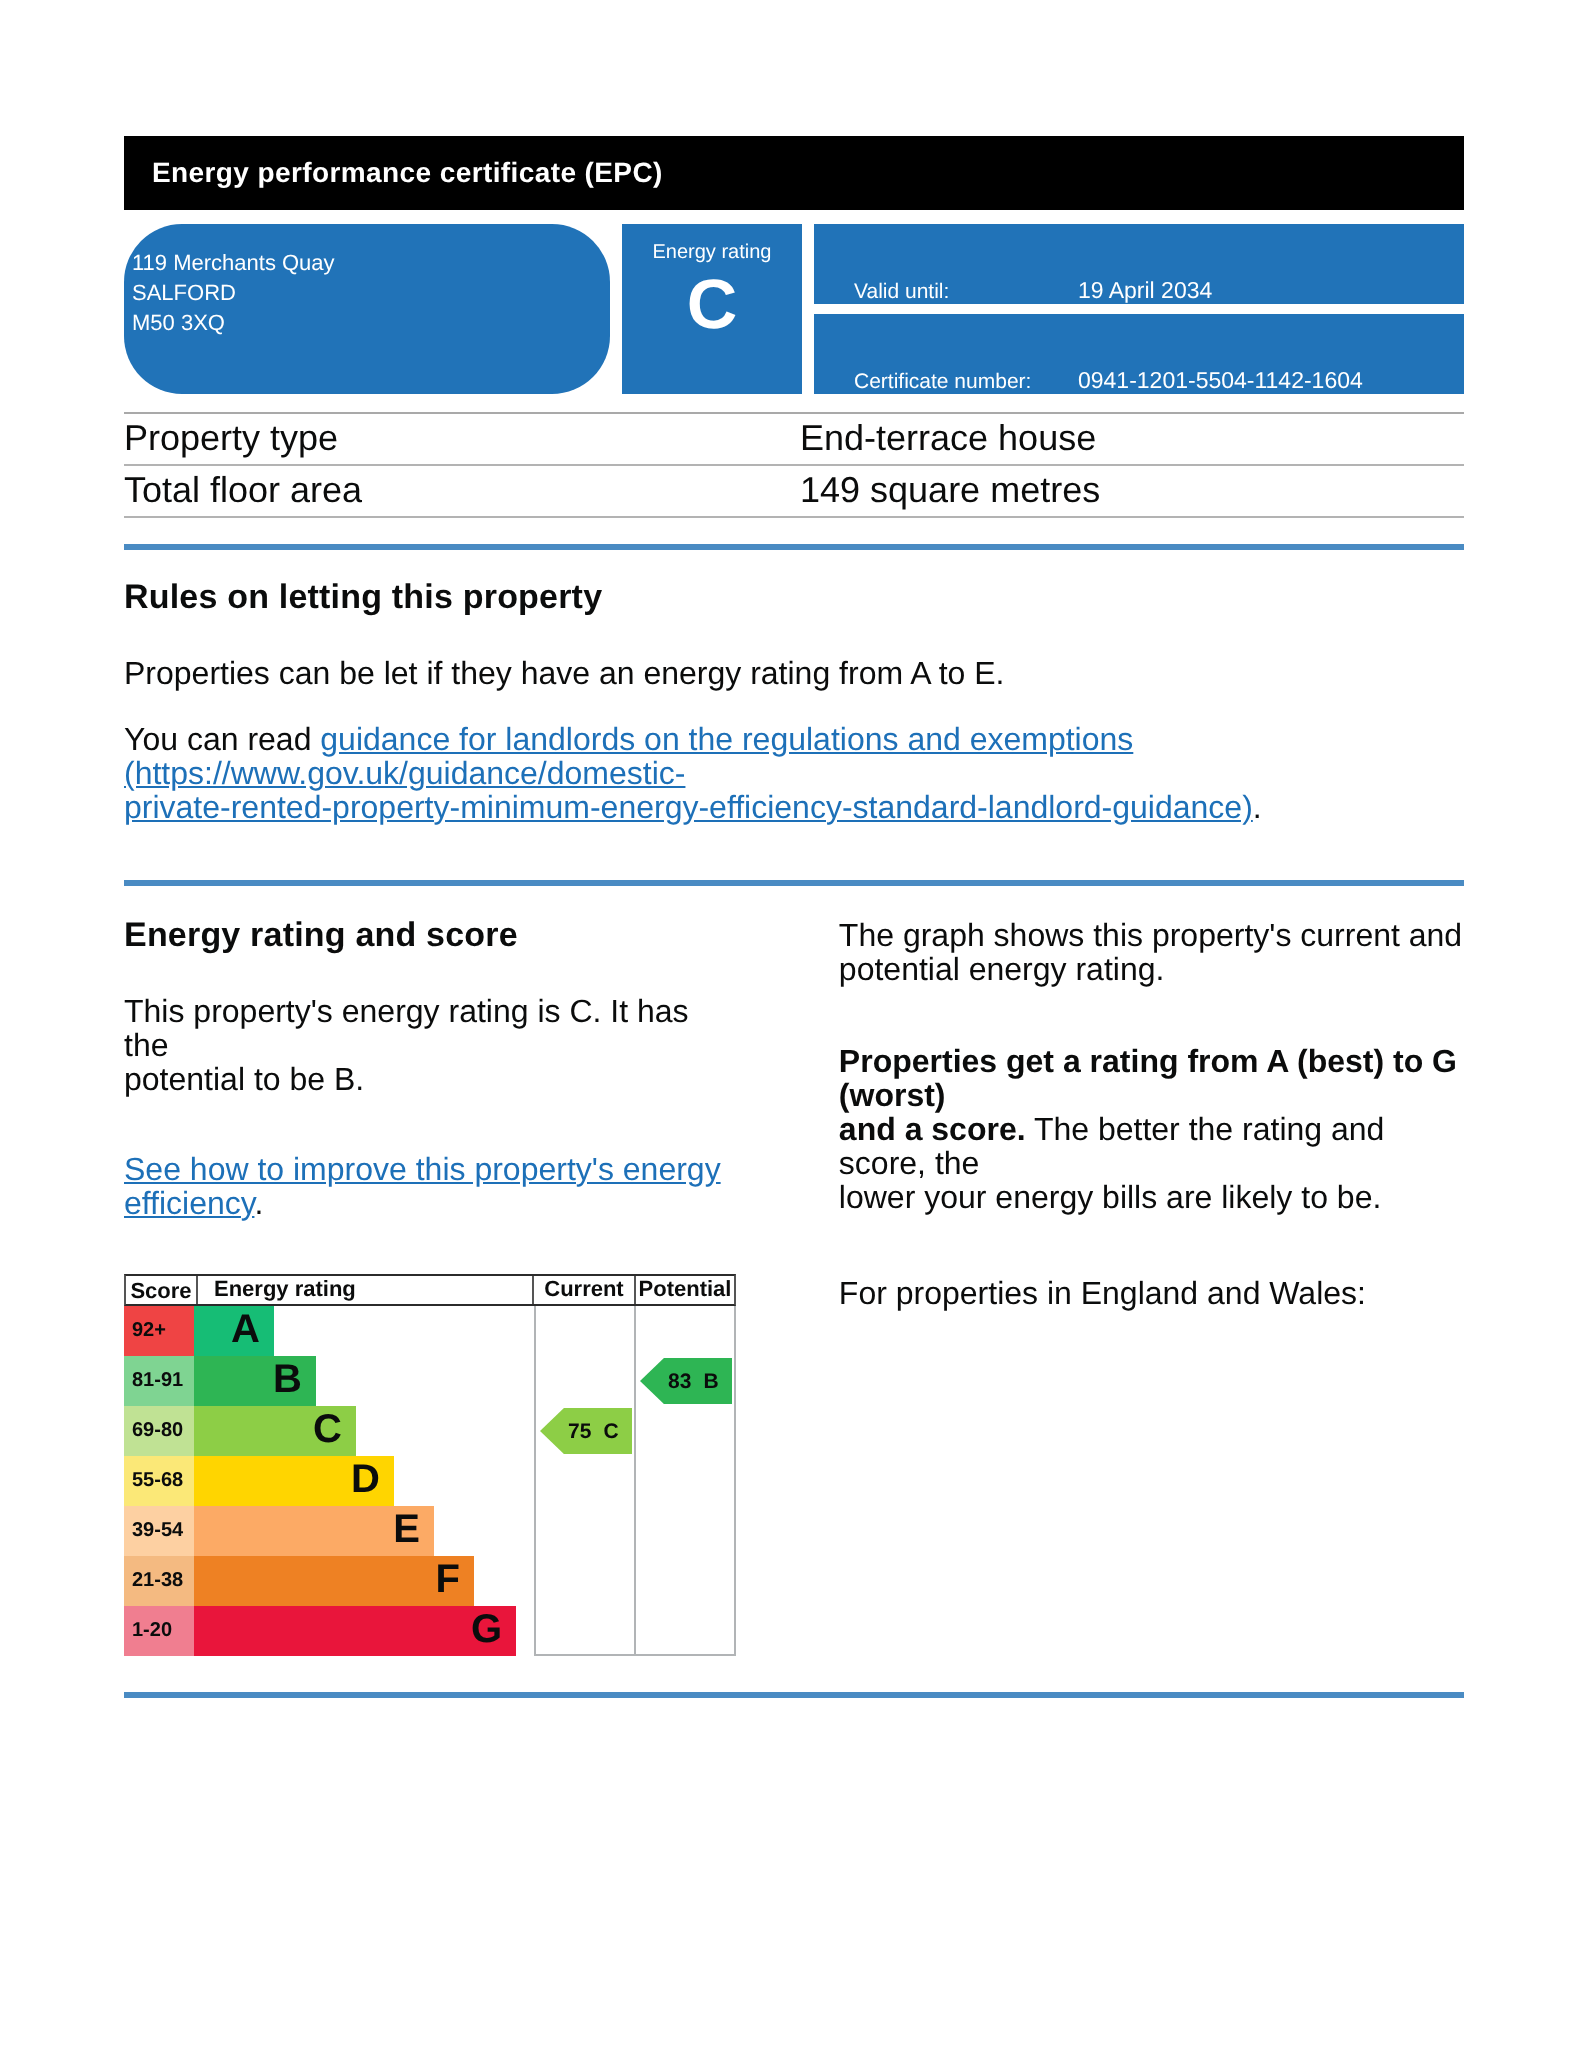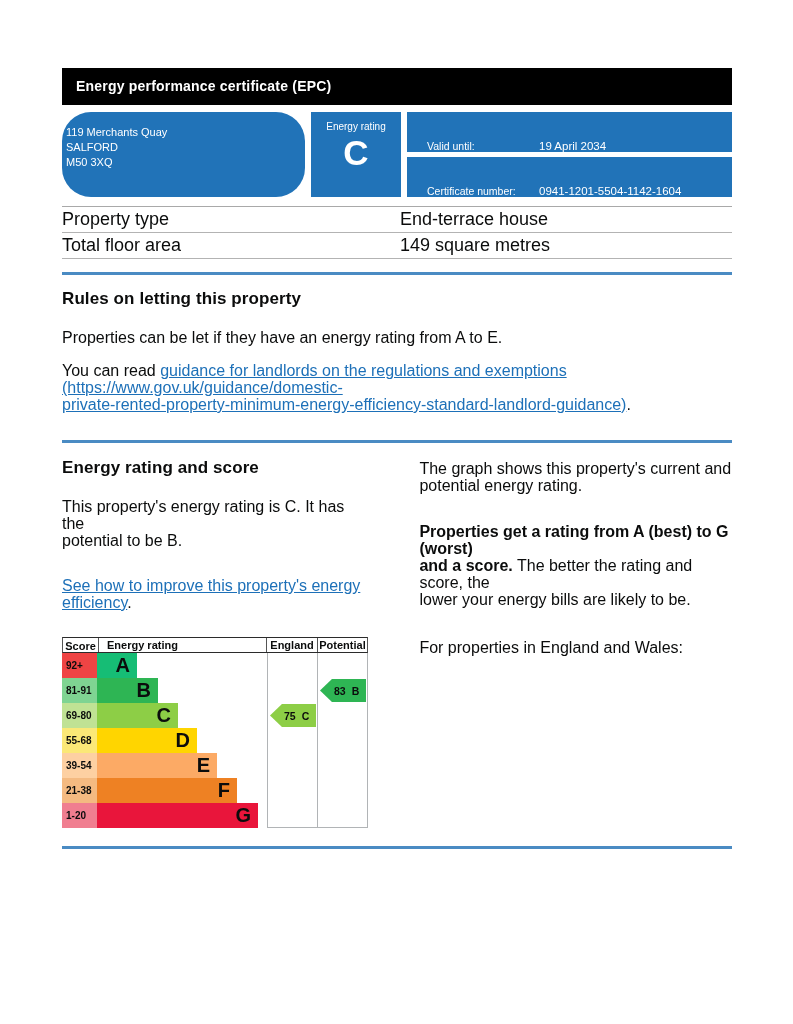--- a/index.html
+++ b/index.html
@@ -115,21 +115,21 @@
         <h2>Energy rating and score</h2>
         <p class="body-p p-left-1">This property's energy rating is C. It has the
 potential to be B.</p>
         <p class="body-p p-left-link"><a class="link">See how to improve this property's energy
 efficiency</a><span>.</span></p>
 
         <div class="chart">
           <div class="chart-header">
             <div class="ch-score">Score</div>
             <div class="ch-rating">Energy rating</div>
-            <div class="ch-current">England</div>
+            <div class="ch-current">Current</div>
             <div class="ch-potential">Potential</div>
           </div>
           <div class="chart-body">
             <div id="bands">
                 <div class="band-row">
                   <div class="score-cell" style="background: #ef4444;">92+</div>
                   <div class="band-bar" style="width: 40px; background: rgb(22, 189, 117);">A</div>
                 </div>
                 <div class="band-row">
                   <div class="score-cell" style="background: rgb(127, 212, 146);">81-91</div>

